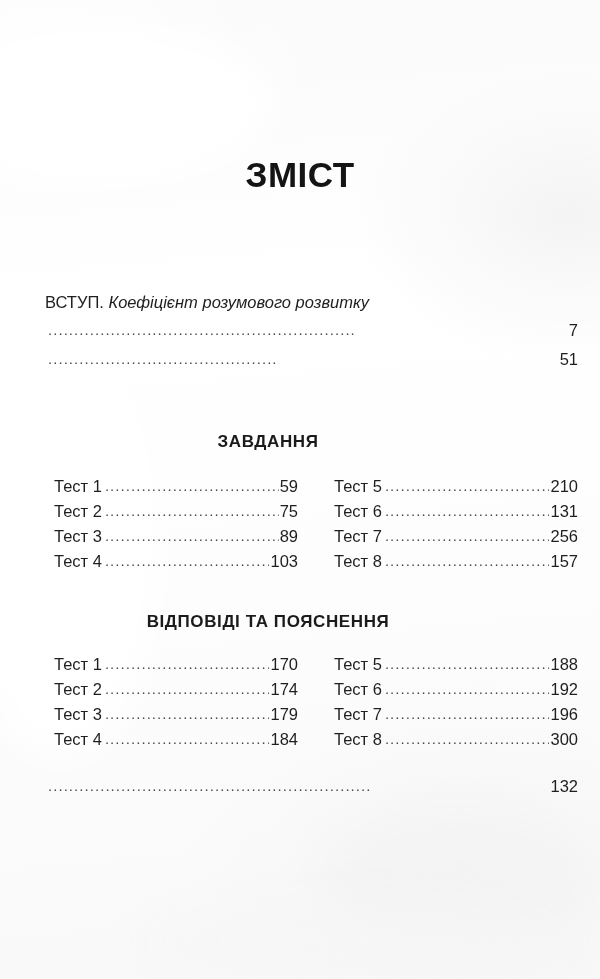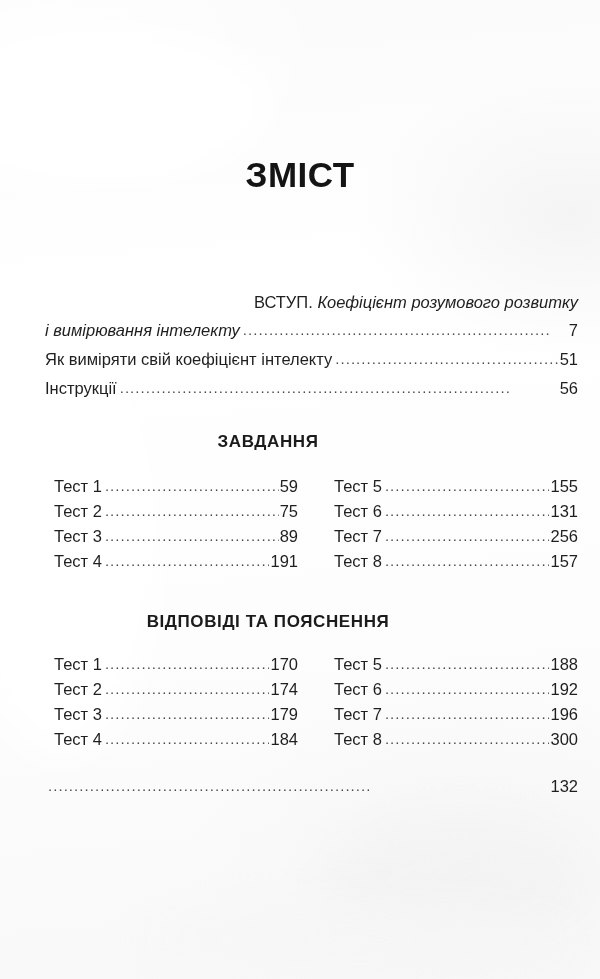--- a/index.html
+++ b/index.html
@@ -70,21 +70,21 @@
   }
 
   .toc-line {
     display: flex;
     align-items: baseline;
     font-size: 16.5px;
     color: #1f1f1f;
     line-height: 27px;
     white-space: nowrap;
   }
-  .toc-line .label { flex: 0 0 auto; text-align: right; }
+  .toc-line .label { flex: 0 0 auto; }
   .toc-line .label em {
     font-style: italic;
   }
   .toc-line .leader {
     flex: 1 1 auto;
     overflow: hidden;
     margin: 0 1px 0 3px;
     font-size: 15px;
     letter-spacing: 1.05px;
     color: #4a4a4a;
@@ -150,33 +150,26 @@
 
   <div class="content">
 
     <div class="doc-title">ЗМІСТ</div>
 
     <div class="toc-block" id="intro-block">
         <div class="toc-line no-leader">
           <span class="label"><span>ВСТУП. </span><em>Коефіцієнт розумового розвитку</em></span>
         </div>
         <div class="toc-line">
-          <span class="label"><em>і вимірювання інтелекту</em></span>
           <span class="leader">...........................................................</span>
           <span class="page-no">7</span>
         </div>
         <div class="toc-line">
-          <span class="label"><span>Як виміряти свій коефіцієнт інтелекту</span></span>
           <span class="leader">............................................</span>
           <span class="page-no">51</span>
-        </div>
-        <div class="toc-line">
-          <span class="label"><span>Інструкції</span></span>
-          <span class="leader">...........................................................................</span>
-          <span class="page-no">56</span>
         </div>
       </div>
 
     <div class="section-heading" id="heading-tasks">ЗАВДАННЯ</div>
 
     <div class="two-col" id="tasks-table">
       <div class="col" id="tasks-left">
           <div class="toc-line">
             <span class="label">Тест 1</span>
             <span class="leader">...........................................</span>
@@ -188,28 +181,28 @@
             <span class="page-no">75</span>
           </div>
           <div class="toc-line">
             <span class="label">Тест 3</span>
             <span class="leader">...........................................</span>
             <span class="page-no">89</span>
           </div>
           <div class="toc-line">
             <span class="label">Тест 4</span>
             <span class="leader">........................................</span>
-            <span class="page-no">191</span>
+            <span class="page-no">103</span>
           </div>
         </div>
       <div class="col" id="tasks-right">
           <div class="toc-line">
             <span class="label">Тест 5</span>
             <span class="leader">........................................</span>
-            <span class="page-no">155</span>
+            <span class="page-no">210</span>
           </div>
           <div class="toc-line">
             <span class="label">Тест 6</span>
             <span class="leader">........................................</span>
             <span class="page-no">131</span>
           </div>
           <div class="toc-line">
             <span class="label">Тест 7</span>
             <span class="leader">........................................</span>
             <span class="page-no">256</span>

